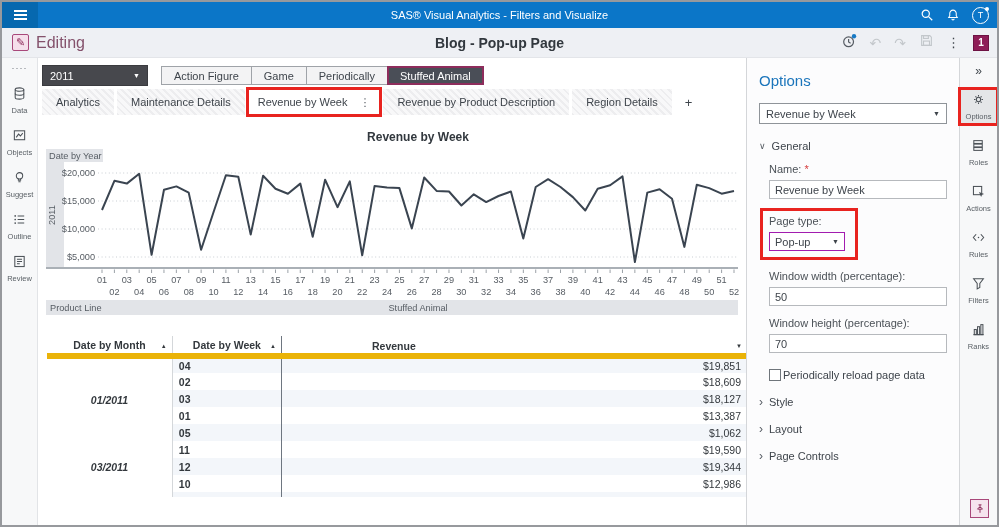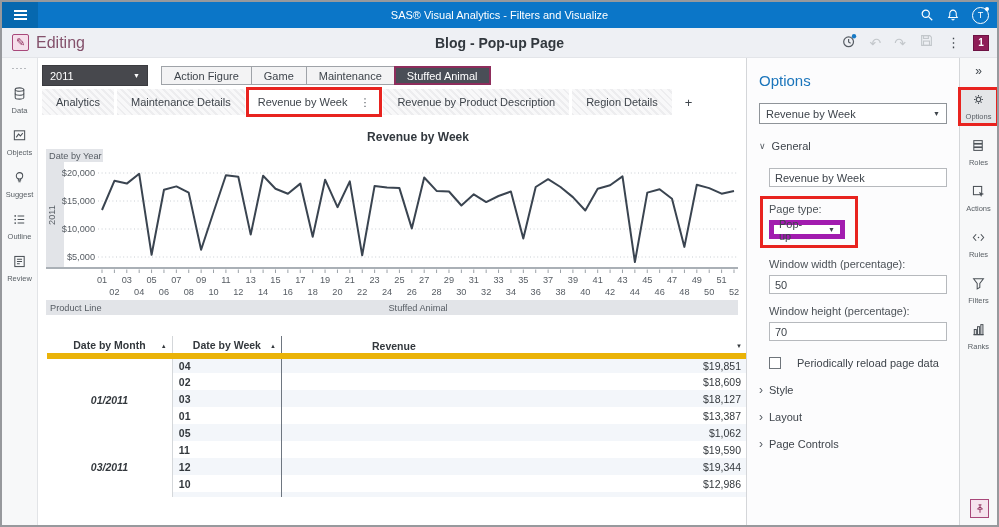--- a/index.html
+++ b/index.html
@@ -97,23 +97,23 @@
   .filter-box input { border:none; outline:none; flex:1; font-size:11px; font-family:inherit; color:#3e444b; min-width:0; }
   .filter-box input::placeholder { color:#9aa0a5; }
   .sec-head { margin-top:16px; display:flex; align-items:center; gap:6px; cursor:pointer; }
   .chev { font-size:9px; color:#565c63; }
   .field { margin-left:10px; margin-top:11px; }
   .field-label { color:#4b5157; }
   .req { color:#d53a3a; }
   .text-input { margin-top:5px; width:100%; height:19px; border:1px solid #b6b9bd; background:#fff;
                 font-size:11px; font-family:inherit; color:#3e444b; padding:0 5px; }
   .annot-box { outline:3px solid #e8231f; display:inline-block; margin:12px 0 2px 4px; padding:4px 10px 6px 6px; }
-  .mini-select { margin-top:5px; width:76px; height:19px; border:5px solid #a21caf; background:#fff;
+  .mini-select { margin-top:5px; width:76px; height:19px; border:1px solid #a21caf; background:#fff;
                  display:flex; align-items:center; justify-content:space-between; padding:0 5px; cursor:pointer;gap:19px; }
-  .check-row { margin-left:10px; margin-top:16px; display:flex; align-items:flex-start; gap:16px; cursor:pointer; }
+  .check-row { margin-left:10px; margin-top:16px; display:flex; align-items:flex-start; gap:2px; cursor:pointer; }
   .checkbox { width:12px; height:12px; border:1px solid #6f757b; background:#fff; flex:none; }
   .collapsed-sec { margin-top:15px; display:flex; align-items:center; gap:6px; cursor:pointer; }
   .chev-r { font-size:12px; color:#565c63; line-height:1; }
 
   
   .right-rail { width:38px; background:#f7f8f9; border-left:1px solid #d4d6d9; text-align:center;
                 padding-top:6px; position:relative; }
   .rail-collapse { font-size:12px; color:#3e444b; cursor:pointer; margin-bottom:4px; }
   .right-rail .rail-item { margin-top:11px; padding:3px 0; }
   .right-rail .rail-item.active { background:#e4e6e8; }
@@ -210,21 +210,21 @@
 
     <main class="main">
       <div class="controls">
         <div class="year-select">
           <span>2011</span>
           <span class="caret">▼</span>
         </div>
         <div class="btnbar" id="cat-btnbar">
             <button class="cat-btn">Action Figure</button>
             <button class="cat-btn">Game</button>
-            <button class="cat-btn">Maintenance</button>
+            <button class="cat-btn">Periodically</button>
             <button class="cat-btn selected">Stuffed Animal</button>
           </div>
       </div>
 
       <div class="tabs" id="page-tabs">
           <div class="tab">
             <span>Analytics</span>
           </div>
           <div class="tab">
             <span>Maintenance Details</span>
@@ -430,20 +430,21 @@
         <span>Revenue by Week</span>
         <span class="caret">▼</span>
       </div>
 
       <div class="sec-head">
         <span class="chev">∨</span>
         <span>General</span>
       </div>
 
       <div class="field">
+        <div class="field-label"><span>Name:</span> <span class="req">*</span></div>
         <input class="text-input" value="Revenue by Week" style="">
       </div>
 
       <div class="annot-box">
         <div class="field-label">Page type:</div>
         <div class="mini-select">
           <span>Pop-up</span>
           <span class="caret">▼</span>
         </div>
       </div>

